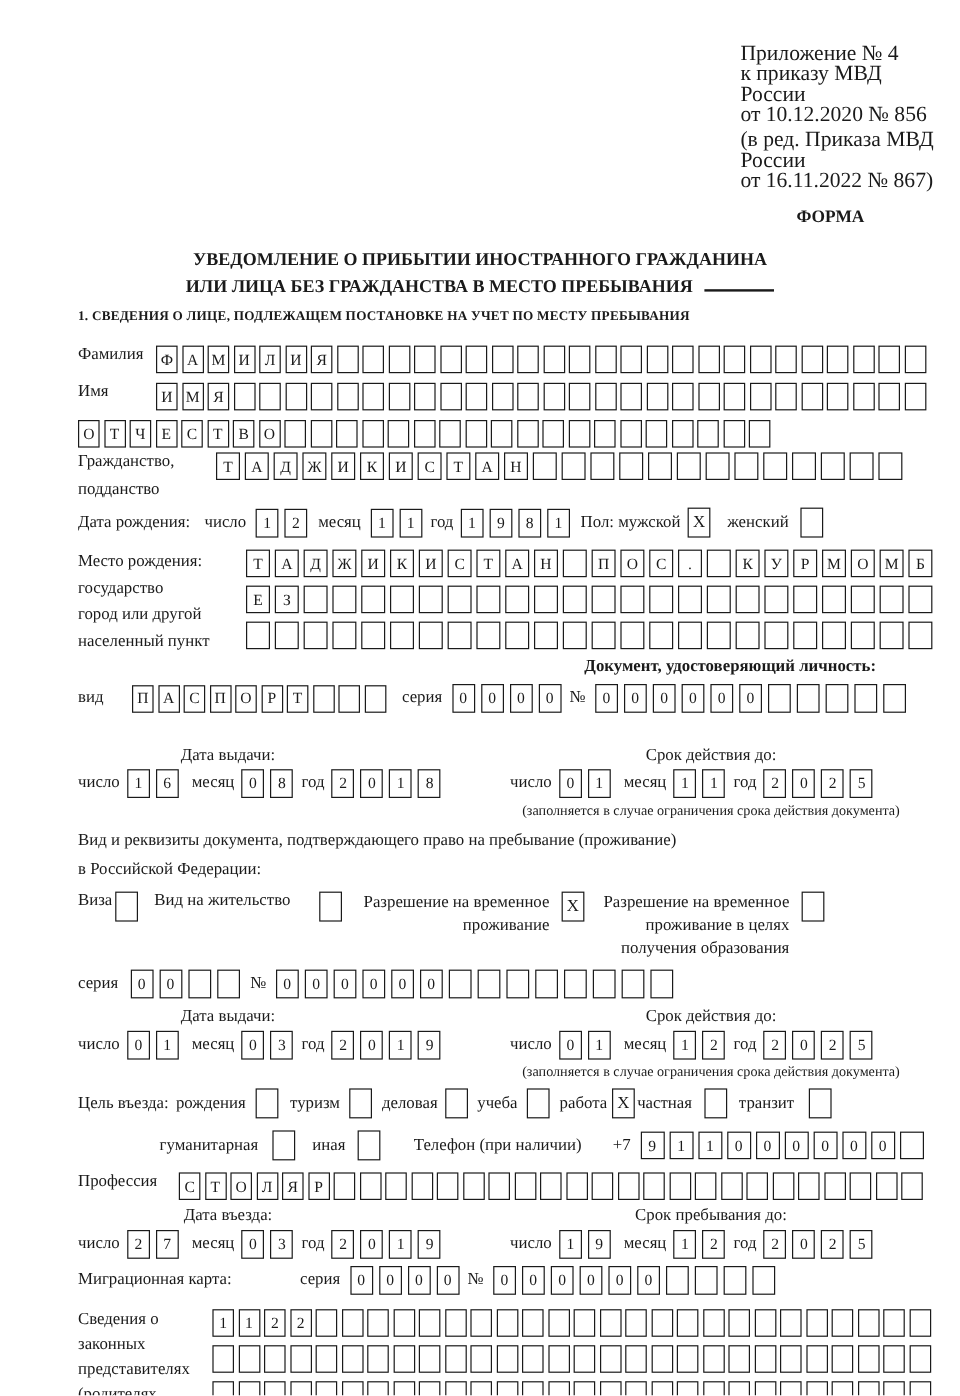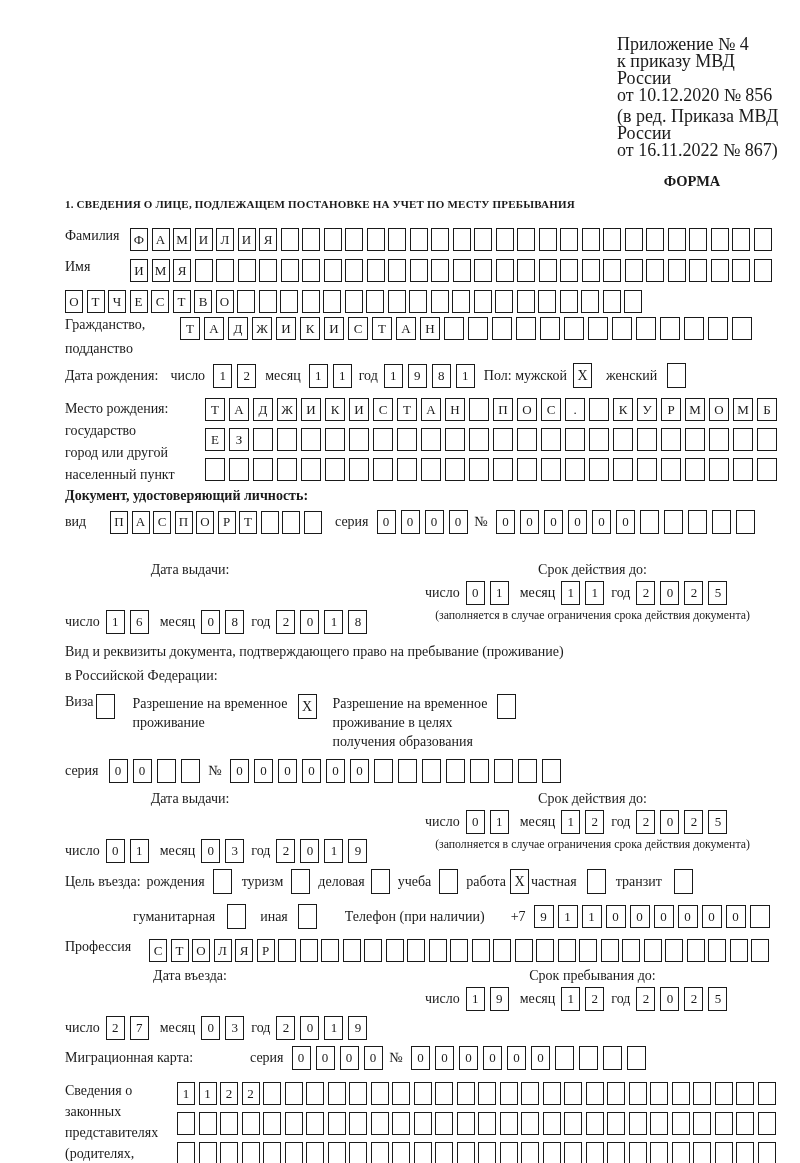--- a/index.html
+++ b/index.html
@@ -24,49 +24,55 @@
     margin-right:3.5px;font-size:13px;background:#fff;
   }
   .lg .cbox{width:20px;margin-right:4px;}
   .dt .cbox{width:19px;height:24px;margin-right:5px;}
   .chk{
     flex:none;display:inline-flex;align-items:center;justify-content:center;
     width:19px;height:25px;border:1.6px solid #1a1a1a;box-sizing:border-box;
     font-size:14px;background:#fff;
   }
   .inline{display:flex;align-items:center;}
-  .center-head{font-weight:bold;text-align:left;margin:2px 0 6px 0;}
+  .center-head{font-weight:bold;text-align:right;margin:2px 0 6px 0;}
   .dates-block{display:flex;margin-top:4px;margin-bottom:6px;}
   .dcol{display:flex;flex-direction:column;}
-  .dcol.left{width:330px;gap:29px;}
+  .dcol.left{width:330px;}
   .dcol.right{width:395px;}
   .dhead{text-align:center;margin-bottom:3px;}
   .dgroup{display:flex;align-items:center;}
   .dgroup .w{margin:0 6px 0 0;}
   .note{font-size:11.8px;margin-top:3px;text-align:center;}
   .opt{display:flex;align-items:flex-start;}
-  .opt-lines{text-align:left;line-height:19px;}
+  .opt-lines{text-align:right;line-height:19px;}
   .stack{display:flex;flex-direction:column;}
   .rowgap{margin-bottom:7px;}
 </style>
 </head>
 <body>
 
 <div class="page">
 
   <div class="hdr">
     <div>Приложение № 4</div>
     <div>к приказу МВД России</div>
     <div>от 10.12.2020 № 856</div>
     <div class="grp2">(в ред. Приказа МВД России</div>
     <div>от 16.11.2022 № 867)</div>
   </div>
 
   <div class="form-label">ФОРМА</div>
 
+  <div class="title">
+    <div>УВЕДОМЛЕНИЕ О ПРИБЫТИИ ИНОСТРАННОГО ГРАЖДАНИНА</div>
+    <div>
+      <span>ИЛИ ЛИЦА БЕЗ ГРАЖДАНСТВА В МЕСТО ПРЕБЫВАНИЯ</span><span class="blank-line"></span>
+    </div>
+  </div>
 
   <div class="sec-head">1. СВЕДЕНИЯ О ЛИЦЕ, ПОДЛЕЖАЩЕМ ПОСТАНОВКЕ НА УЧЕТ ПО МЕСТУ ПРЕБЫВАНИЯ</div>
 
   <div class="frow">
     <div class="flabel" style="width:65px">Фамилия</div>
     <div class="boxrow">
         <span class="cbox">Ф</span>
         <span class="cbox">А</span>
         <span class="cbox">М</span>
         <span class="cbox">И</span>
@@ -403,20 +409,24 @@
 
   <div style="line-height:24px">
     <div>Вид и реквизиты документа, подтверждающего право на пребывание (проживание)</div>
     <div>в Российской Федерации:</div>
   </div>
 
   <div class="frow" style="margin-top:6px;margin-bottom:8px">
     <div class="opt">
       <span>Виза</span>
       <span class="chk" style="margin-left:2px"></span>
+    </div>
+    <div class="opt" style="margin-left:14px">
+      <span>Вид на жительство</span>
+      <span class="chk" style="margin-left:24px"></span>
     </div>
     <div class="opt" style="margin-left:18px">
       <div class="opt-lines">
         <div>Разрешение на временное</div>
         <div>проживание</div>
       </div>
       <span class="chk" style="margin-left:10px">X</span>
     </div>
     <div class="opt" style="margin-left:16px">
       <div class="opt-lines">

